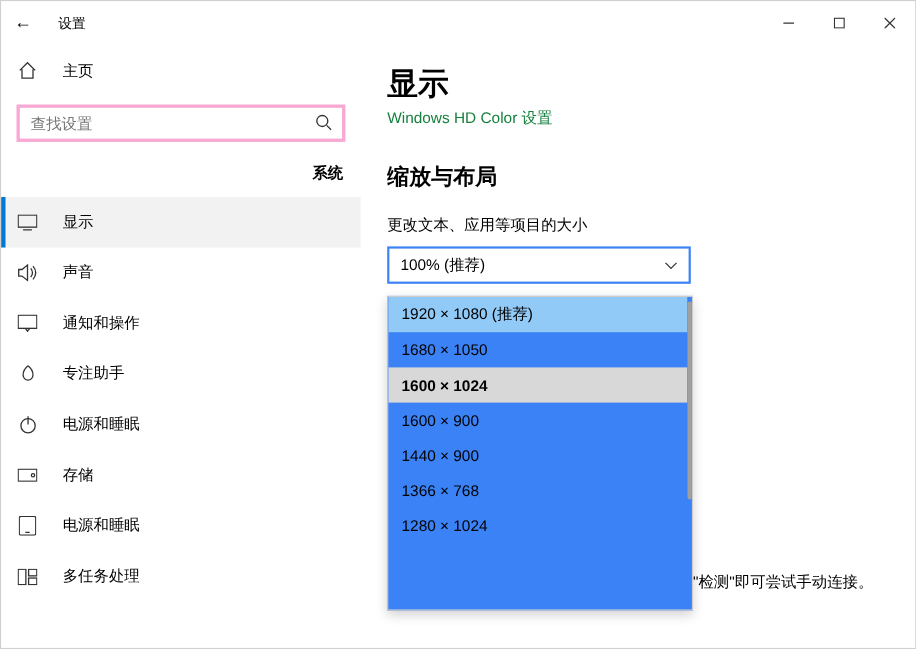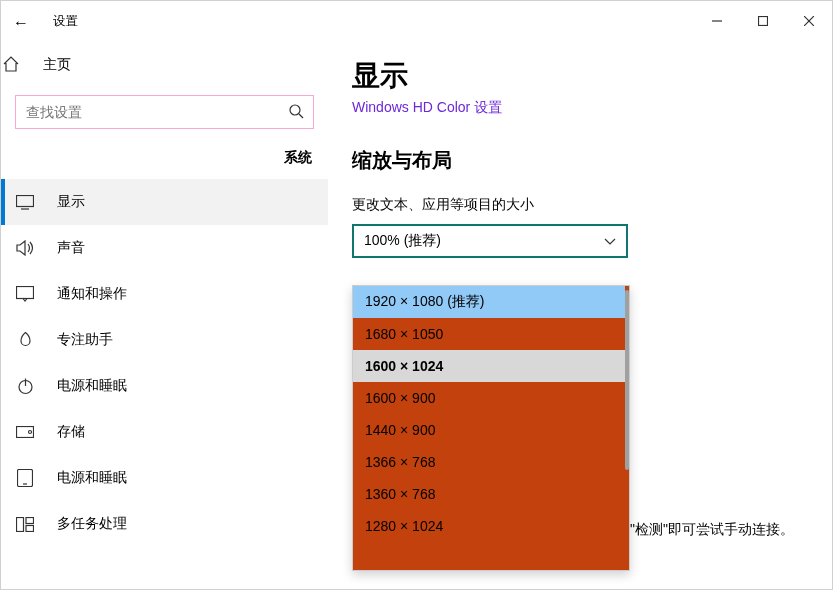--- a/index.html
+++ b/index.html
@@ -21,49 +21,49 @@
   .titlebar .back { width:40px; text-align:center; font-size:16px; cursor:pointer; }
   .titlebar .title { margin-left:12px; font-size:12.5px; }
   .titlebar .spacer { flex:1; }
   .winbtn { width:46px; height:32px; display:flex; align-items:center; justify-content:center; cursor:pointer; }
   .winbtn svg { display:block; }
 
   .body { display:flex; height:calc(100% - 40px); }
 
   
   .sidebar { width:327px; padding:4px 0 0 0; display:flex; flex-direction:column; }
-  .home-row { display:flex; align-items:center; height:40px; margin-bottom:10px; cursor:pointer; }
+  .home-row { display:flex; align-items:center; height:40px; padding-left:14px; margin-bottom:10px; cursor:pointer; }
   .home-row .icon { width:20px; text-align:center; margin-right:22px; }
   .search-row { padding:0 14px 20px 14px; }
-  .searchbox { position:relative; display:flex; align-items:center; height:34px; border:1px solid #f9a8d4; background:#fff; }
+  .searchbox { position:relative; display:flex; align-items:center; height:34px; border:3px solid #f9a8d4; background:#fff; }
   .searchbox input { flex:1; border:none; outline:none; height:100%; padding:0 10px; font-size:14px; font-family:inherit; background:transparent; }
   .searchbox .sicon { width:34px; text-align:center; color:#555; }
   .section-label { padding:0 16px 12px 16px; font-weight:600; font-size:14px;text-align:right; }
   .nav { flex:1; overflow:hidden; }
   .nav-item { display:flex; align-items:center; height:46px; padding-left:14px; cursor:pointer; position:relative; }
   .nav-item .icon { width:20px; display:flex; align-items:center; justify-content:center; margin-right:22px; }
   .nav-item.active::before { content:""; position:absolute; left:0; top:0; bottom:0; width:4px; background:#0078d4; }
   .nav-item.active { background:#f2f2f2; }
 
   
   .main { flex:1; padding:16px 24px 0 24px; position:relative; overflow:hidden; }
   .page-title { font-size:28px; font-weight:600; margin:0 0 4px 0; }
-  .link-peek { color:#6d28d9; font-size:14px; margin-bottom:30px; }
+  .link-peek { color:#15803d; font-size:14px; margin-bottom:30px; }
   .section-h { font-size:20px; font-weight:600; margin:16px 0 22px 0; }
   .field-label { font-size:14px; margin-bottom:10px; }
-  .combo { width:276px; height:34px; border:2px solid #0f766e; display:flex; align-items:center; justify-content:space-between; padding:0 10px; background:#fff; cursor:pointer; }
+  .combo { width:276px; height:34px; border:2px solid #3b82f6; display:flex; align-items:center; justify-content:space-between; padding:0 10px; background:#fff; cursor:pointer; }
   .combo .chev { color:#555; }
 
   .dropdown {
     position:absolute;
     left:24px;
-    top:244px;
+    top:228px;
     width:278px;
     height:286px;
-    background:#c2410c;
+    background:#3b82f6;
     border:1px solid #ccc;
     box-shadow:0 4px 10px rgba(0,0,0,.18);
     overflow:hidden;
     display:flex;
   }
   .dropdown .list { flex:1; overflow:hidden; }
   .dropdown .item { height:32px; display:flex; align-items:center; padding:0 12px; font-size:14px; cursor:pointer; }
   .dropdown .item.selected { background:#91c9f7; }
   .dropdown .item.hover { background:#d8d8d8;font-weight:bold; }
   .dropdown .scrollbar { width:4px; background:transparent; position:relative; }
@@ -222,21 +222,20 @@
       </div>
 
       <div class="dropdown">
         <div class="list" id="res-list">
             <div class="item selected">1920 × 1080 (推荐)</div>
             <div class="item">1680 × 1050</div>
             <div class="item hover">1600 × 1024</div>
             <div class="item">1600 × 900</div>
             <div class="item">1440 × 900</div>
             <div class="item">1366 × 768</div>
-            <div class="item">1360 × 768</div>
             <div class="item">1280 × 1024</div>
           </div>
         <div class="scrollbar">
           <div class="thumb"></div>
         </div>
       </div>
 
       <div class="hint-text">"检测"即可尝试手动连接。</div>
     </div>
   </div>

